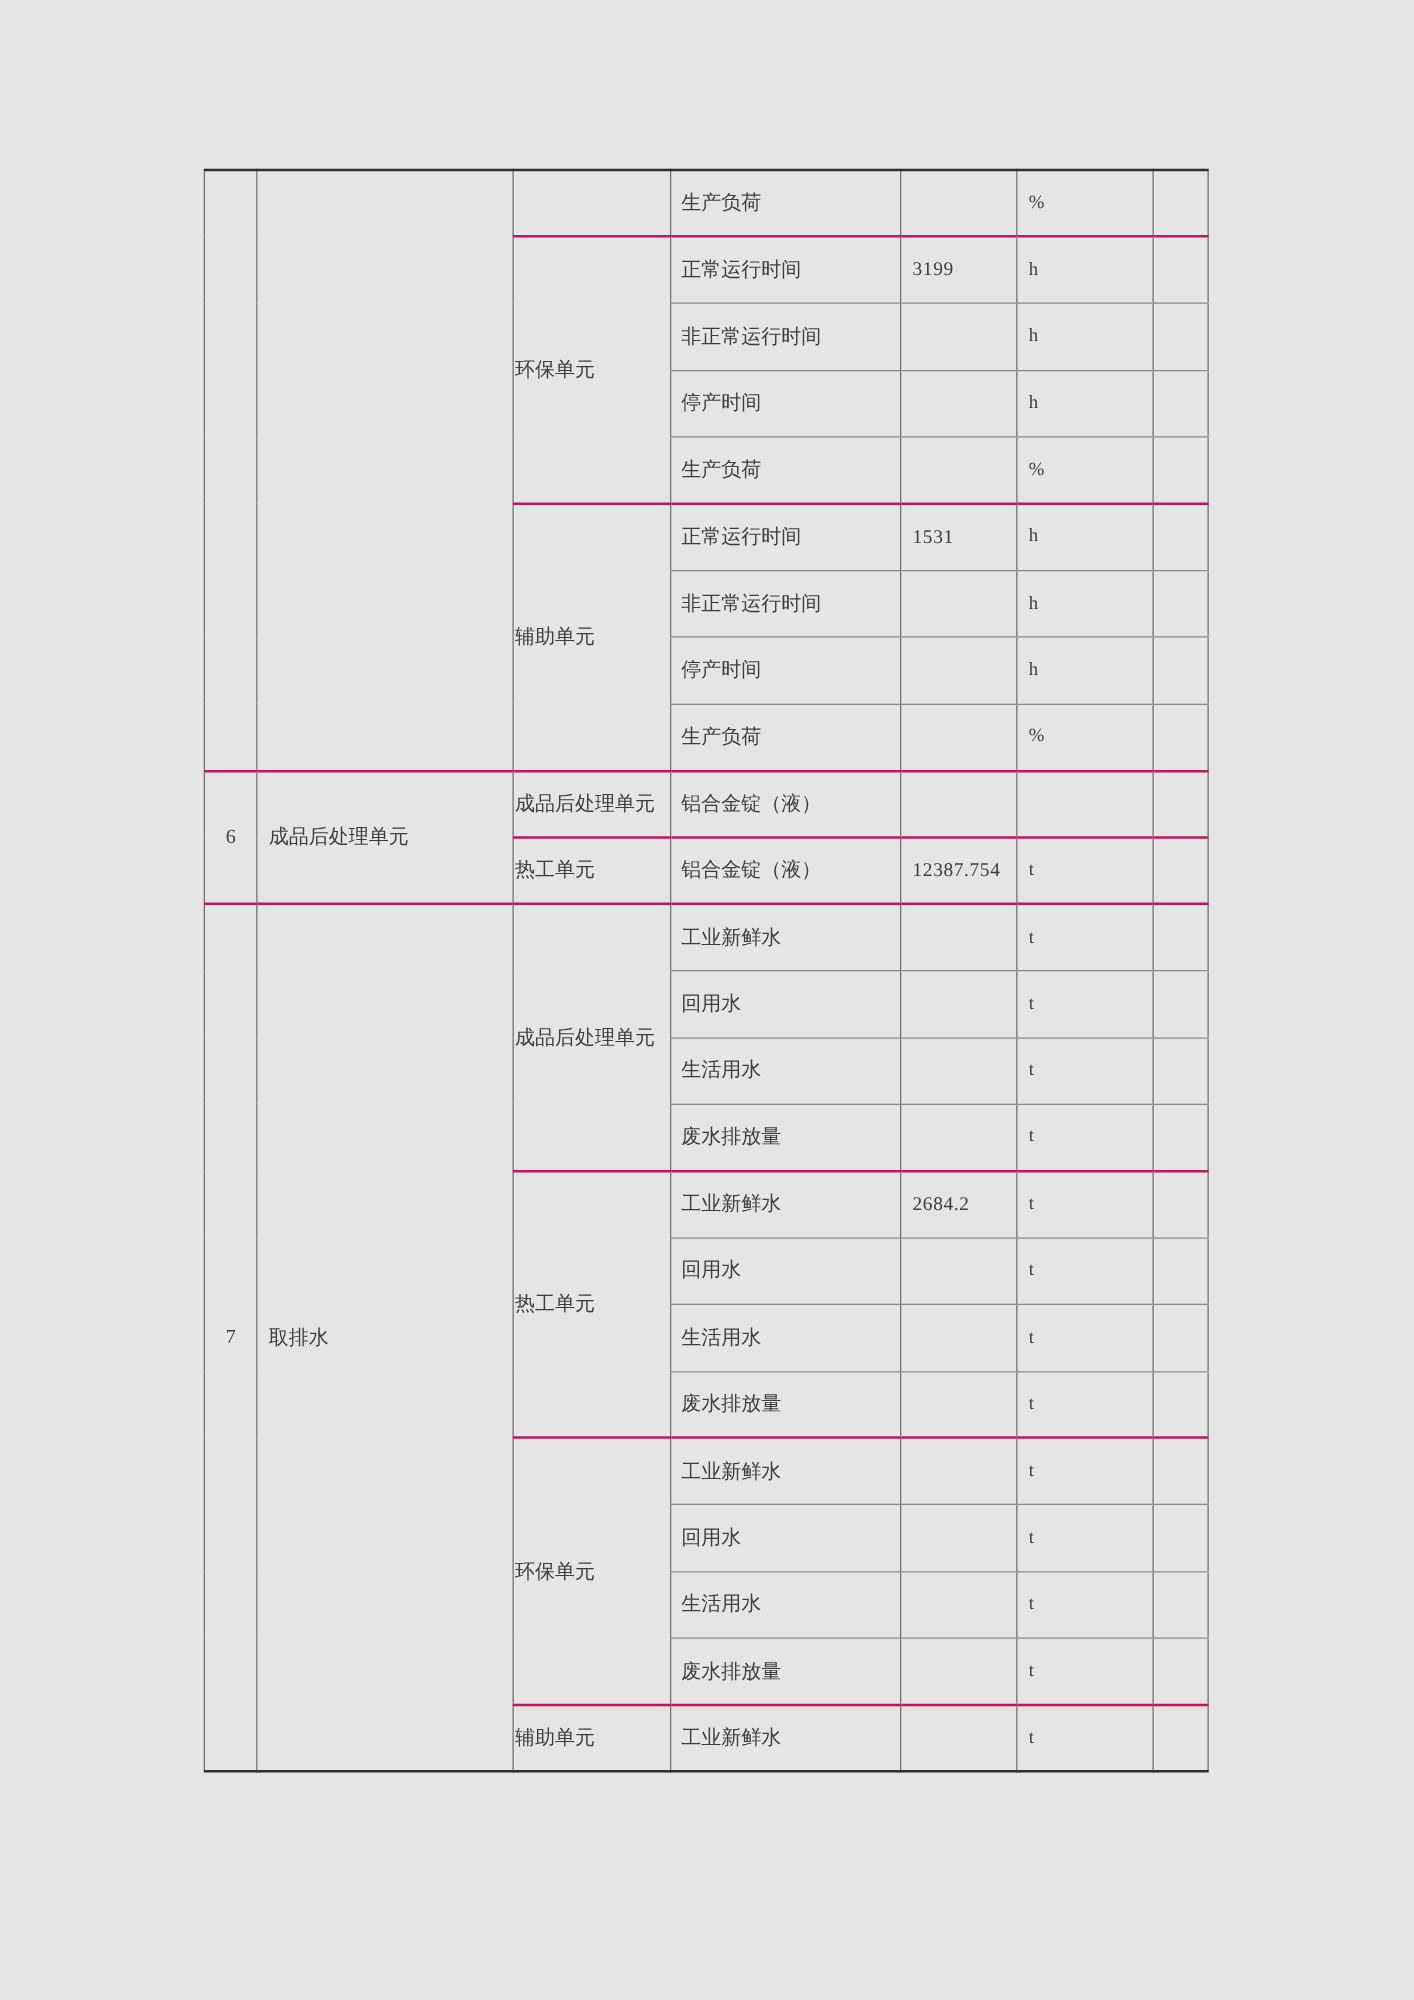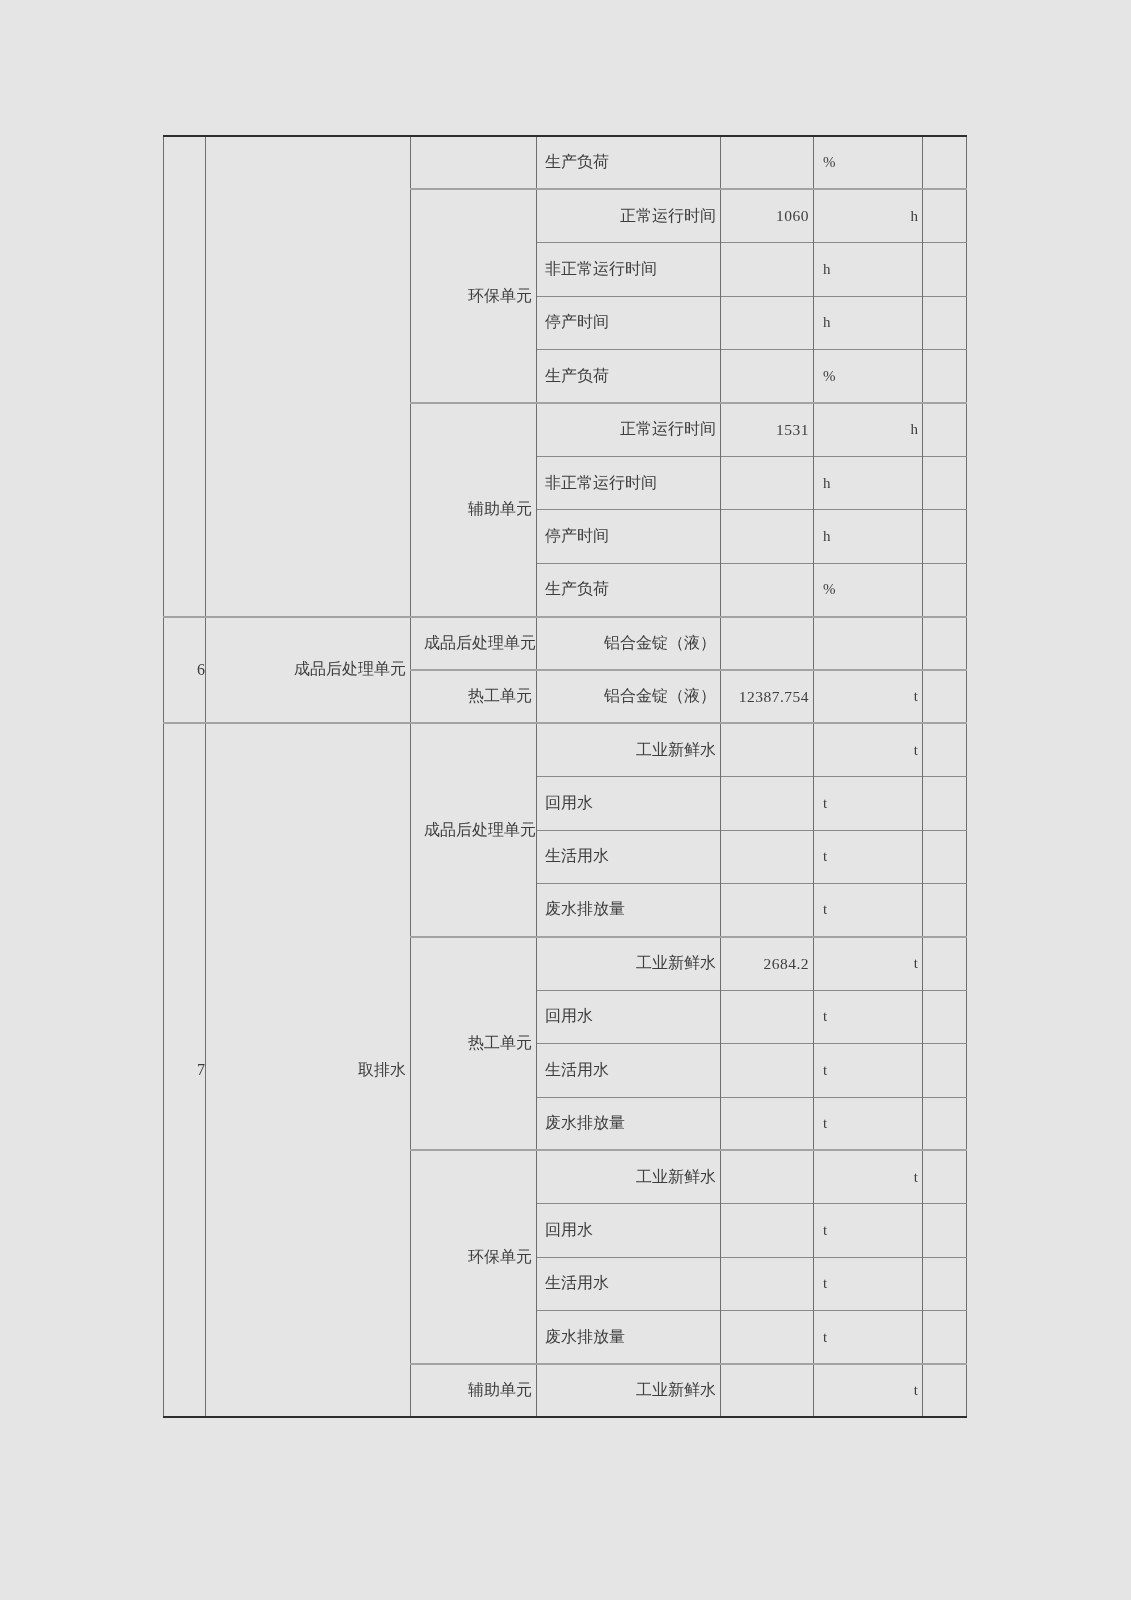--- a/index.html
+++ b/index.html
@@ -36,32 +36,31 @@
     border-top: 1px solid #8a8a8a;
     vertical-align: middle;
     font-size: 16px;
     padding: 0 4px 0 7px;
     overflow: hidden;
     white-space: nowrap;
   }
   
   table.report tr.group-top td,
   table.report tr.section-top td {
-    border-top: 2px solid #a3a3a3;
-    text-align: right;
+    border-top: 2px solid #be185d;
   }
   table.report td.cell-seq {
     text-align: center;
     padding: 0;
   }
   table.report td.cell-category {
     padding-left: 9px;
   }
   table.report td.cell-unit {
-    padding-left: 13px;
+    padding-left: 1px;
   }
   table.report td.cell-item {
     padding-left: 8px;
   }
   table.report td.cell-value {
     padding-left: 9px;
     font-size: 15.5px;
     letter-spacing: 0.5px;
   }
   table.report td.cell-usym {
@@ -92,21 +91,21 @@
           <td class="cell-category" rowspan="9"></td>
           <td class="cell-unit"></td>
           <td class="cell-item">生产负荷</td>
           <td class="cell-value"></td>
           <td class="cell-usym">%</td>
           <td class="cell-blank"></td>
         </tr>
         <tr class="group-top">
           <td class="cell-unit" rowspan="4">环保单元</td>
           <td class="cell-item">正常运行时间</td>
-          <td class="cell-value">1060</td>
+          <td class="cell-value">3199</td>
           <td class="cell-usym">h</td>
           <td class="cell-blank"></td>
         </tr>
         <tr>
           <td class="cell-item">非正常运行时间</td>
           <td class="cell-value"></td>
           <td class="cell-usym">h</td>
           <td class="cell-blank"></td>
         </tr>
         <tr>

